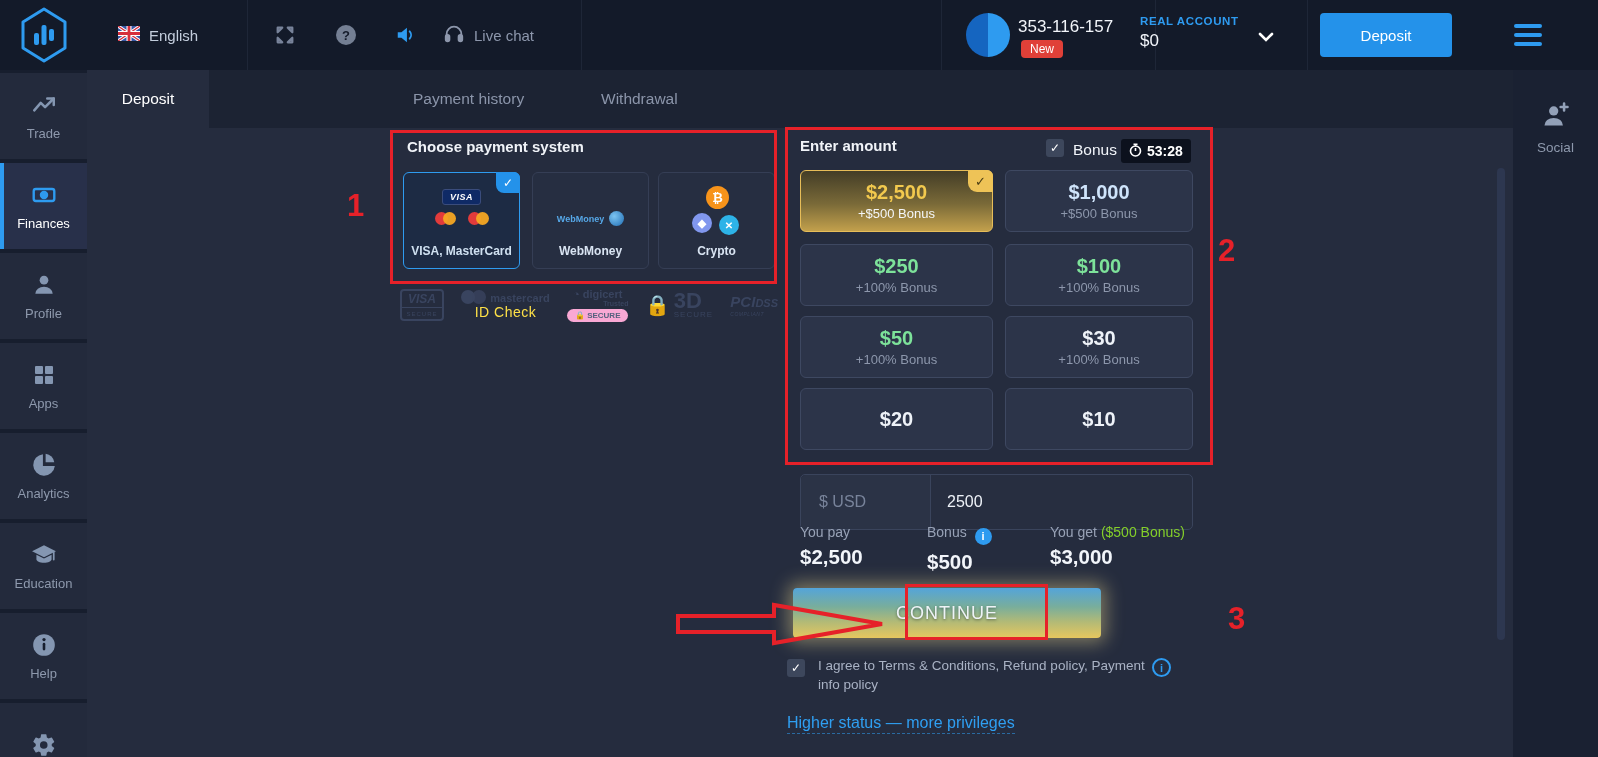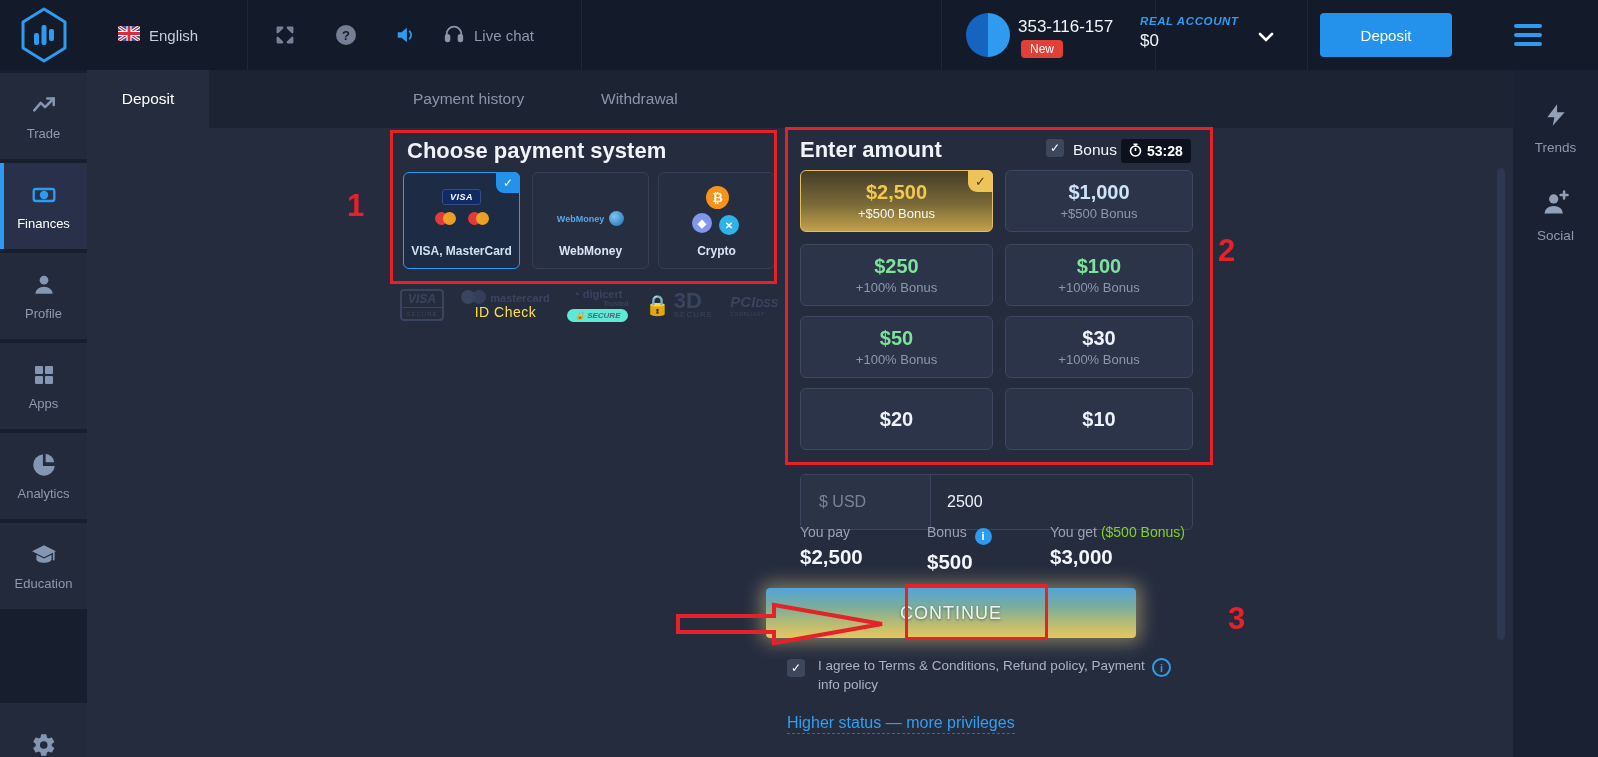--- a/index.html
+++ b/index.html
@@ -18,21 +18,21 @@
   .lang { position:absolute; left:118px; top:0; height:70px; display:flex; align-items:center; gap:9px; cursor:pointer; }
   .lang-label { font-size:15px; color:#c3cddc; }
   .tb-ic { position:absolute; top:0; height:70px; display:flex; align-items:center; color:#78839a; cursor:pointer; }
   .livechat { gap:9px; font-size:15px; color:#8d97ac; }
   .avatar { position:absolute; left:966px; top:13px; width:44px; height:44px; border-radius:50%;
     background:linear-gradient(90deg,#1565c0 50%, #2e9bf0 50%); }
   .acct-num { position:absolute; left:1018px; top:17px; font-size:17px; color:#f2f5fa; }
   .badge-new { position:absolute; left:1021px; top:40px; background:#e04038; color:#fff;
     font-size:12px; padding:2px 9px; border-radius:4px; }
   .real-acct { position:absolute; left:1140px; top:15px; cursor:pointer; }
-  .real-acct .t1 { color:#2e9bf0; font-size:11.5px; letter-spacing:.6px; font-weight:700;font-style:italic; }
+  .real-acct .t1 { color:#2e9bf0; font-size:11.5px; letter-spacing:.6px; font-weight:700; }
   .real-acct .t2 { color:#f2f5fa; font-size:17px; margin-top:4px; }
   .chev { position:absolute; left:1258px; top:28px; }
   .btn-deposit { position:absolute; left:1320px; top:13px; width:132px; height:44px; background:#2492ea;
     border:none; border-radius:4px; color:#fff; font-size:15px; font-family:inherit; cursor:pointer; }
   .burger { position:absolute; left:1514px; top:24px; width:28px; cursor:pointer; }
   .burger i { display:block; height:4px; background:#2e9bf0; border-radius:2px; margin-bottom:5px; }
 
   
   .sb-l { position:absolute; left:0; top:70px; width:87px; height:687px; background:#171e2e; z-index:4; }
   .sb-item { position:absolute; left:0; width:87px; height:86px; background:#232a3c;
@@ -48,21 +48,21 @@
     gap:8px; color:#8e99ad; font-size:13.5px; cursor:pointer; }
   .sbr-item .ic { color:#93a1b8; }
 
   
   .tabbar { position:absolute; left:87px; top:70px; width:1426px; height:58px; background:#1c2333; }
   .tab { position:absolute; top:0; height:58px; display:flex; align-items:center; font-size:15.5px;
     color:#8b95aa; cursor:pointer; padding:0 10px; }
   .tab.active { background:#252c3e; color:#fff; justify-content:center; padding:0; }
 
   
-  .sec-title { font-size:22px; color:#f0f3f8; font-weight:600; }
+  .sec-title { font-size:15px; color:#f0f3f8; font-weight:600; }
   .pay-card { position:absolute; top:172px; width:117px; height:97px; background:#262e41;
     border:1px solid #353e55; border-radius:6px; cursor:pointer;
     display:flex; flex-direction:column; align-items:center; justify-content:flex-end; padding-bottom:10px; }
   .pay-card.selected { border:1.5px solid #2e9bf0; background:#1d2b44; }
   .pay-label { font-size:12px; font-weight:700; color:#d9e4f2; }
   .sel-badge { position:absolute; right:-1px; top:-1px; width:24px; height:21px; background:#2492ea;
     border-radius:0 6px 0 8px; color:#fff; font-size:12px; display:flex; align-items:center; justify-content:center; }
   .visa-chip { background:#0f2a66; border:1px solid #3a4c7c; border-radius:3px; color:#fff;
     font-size:9px; font-weight:700; font-style:italic; padding:2px 7px; letter-spacing:.5px; }
   .mc-pair { display:flex; }
@@ -85,22 +85,22 @@
   .b-visa .b { font-size:6px; letter-spacing:1px; border-top:1px solid #39445f; line-height:12px; }
   .b-mc { text-align:center; }
   .b-mc .row1 { display:flex; align-items:flex-end; gap:4px; justify-content:center; }
   .b-mc .circ { width:14px; height:14px; border-radius:50%; background:#39445f; }
   .b-mc .circ + .circ { margin-left:-7px; opacity:.8; }
   .b-mc .t { font-size:11px; font-weight:700; }
   .b-mc .row2 { font-size:14px; color:#fde047; letter-spacing:.5px; }
   .b-dg { text-align:center; }
   .b-dg .row1 { font-size:11px; font-weight:700; }
   .b-dg .tr { font-size:7px; display:block; text-align:right; }
-  .b-dg .pill { margin-top:2px; background:#5eead4; border-radius:7px; color:#55617e;
-    font-size:8px; font-weight:700; font-style:italic; padding:2px 8px; }
+  .b-dg .pill { margin-top:2px; background:#f9a8d4; border-radius:7px; color:#55617e;
+    font-size:8px; font-weight:700; padding:2px 8px; }
   .b-3d { display:flex; align-items:center; gap:3px; }
   .b-3d .lock { font-size:20px; line-height:20px; }
   .b-3d .big { font-size:22px; font-weight:800; line-height:18px; }
   .b-3d .sm { font-size:8px; letter-spacing:1px; }
   .b-pci { text-align:left; font-style:italic; }
   .b-pci .a { font-size:15px; font-weight:800; }
   .b-pci .b { font-size:11px; font-weight:800; }
   .b-pci .c { font-size:5px; letter-spacing:.5px; }
 
   
@@ -124,21 +124,21 @@
   .cur-left { width:130px; border-right:1px solid #3a445c; display:flex; align-items:center;
     padding-left:18px; color:#78839a; font-size:16px; background:#2b3346; border-radius:5px 0 0 5px; cursor:pointer; }
   .cur-right { flex:1; background:transparent; border:none; outline:none; color:#eef2f8;
     font-size:16px; font-family:inherit; padding-left:16px; }
   .sum-label { font-size:14px; color:#98a2b6; }
   .sum-val { font-size:20.5px; font-weight:700; color:#f2f5fa; margin-top:5px; }
   .i-ic { display:inline-flex; width:17px; height:17px; border-radius:50%; background:#2e9bf0; color:#fff;
     font-size:11px; font-weight:700; align-items:center; justify-content:center; cursor:pointer; }
   .i-ic.outline { background:transparent; border:2px solid #2e9bf0; color:#2e9bf0; width:19px; height:19px; }
   .green { color:#84cf2a; }
-  .btn-continue { position:absolute; left:766px; top:588px; width:370px; height:50px; border:none; border-radius:4px;
+  .btn-continue { position:absolute; left:793px; top:588px; width:308px; height:50px; border:none; border-radius:4px;
     background:linear-gradient(180deg,#54a4da 0%, #79ae9b 38%, #b3ba76 68%, #e6c75e 100%);
     box-shadow:0 0 18px 5px rgba(236,216,140,.45);
     color:#eef3f7; font-size:18px; letter-spacing:1px; font-family:inherit; cursor:pointer;
     text-shadow:0 1px 3px rgba(0,0,0,.45); }
   .agree-text { position:absolute; left:818px; top:656px; width:330px; font-size:13.5px; line-height:19px; color:#a9b2c4; }
   .status-link { position:absolute; left:787px; top:714px; font-size:16px; color:#2f9ff2; cursor:pointer;
     border-bottom:1px dashed rgba(47,159,242,.55); padding-bottom:1px; }
 
   
   .red-box { position:absolute; border:3px solid #e62129; z-index:6; pointer-events:none; }
@@ -284,38 +284,41 @@
     <div class="sb-item" style="top:453px">
       <span class="ic">
         <svg width="28" height="26" viewBox="0 0 24 24" fill="currentColor">
           <path d="M12 3 1 8.5 12 14 23 8.5 z"></path>
           <path d="M5 11.8 V16 c0 1.8 3.1 3.2 7 3.2 s7 -1.4 7 -3.2 v-4.2 l-7 3.4 z"></path>
           <rect x="20.2" y="9" width="1.6" height="8" rx="0.8"></rect>
         </svg>
         </span>
       <span>Education</span>
     </div>
+    <div class="sb-item" style="top:543px">
+      <span class="ic">
+        <svg width="26" height="26" viewBox="0 0 24 24">
+          <circle cx="12" cy="12" r="10" fill="currentColor"></circle>
+          <rect x="10.8" y="10" width="2.4" height="7" rx="1.2" fill="#171e2e"></rect>
+          <circle cx="12" cy="7" r="1.5" fill="#171e2e"></circle>
+        </svg>
+        </span>
+      <span>Help</span>
+    </div>
     <div class="sb-item" style="top:633px; height:124px">
       <span class="ic" style="margin-bottom:40px">
         <svg width="26" height="26" viewBox="0 0 24 24" fill="currentColor">
           <path d="M19.14,12.94a7.07,7.07,0,0,0,.05-.94,7.07,7.07,0,0,0-.05-.94l2.11-1.65a.5.5,0,0,0,.12-.64l-2-3.46a.5.5,0,0,0-.61-.22l-2.49,1a7.3,7.3,0,0,0-1.63-.94l-.38-2.65A.5.5,0,0,0,13.77,2H9.77a.5.5,0,0,0-.49.42L8.9,5.07a7.3,7.3,0,0,0-1.63.94l-2.49-1a.5.5,0,0,0-.61.22l-2,3.46a.5.5,0,0,0,.12.64L4.4,11.06a7.07,7.07,0,0,0-.05.94,7.07,7.07,0,0,0,.05.94L2.29,14.59a.5.5,0,0,0-.12.64l2,3.46a.5.5,0,0,0,.61.22l2.49-1a7.3,7.3,0,0,0,1.63.94l.38,2.65a.5.5,0,0,0,.49.42h4a.5.5,0,0,0,.49-.42l.38-2.65a7.3,7.3,0,0,0,1.63-.94l2.49,1a.5.5,0,0,0,.61-.22l2-3.46a.5.5,0,0,0-.12-.64ZM11.77,15.5a3.5,3.5,0,1,1,3.5-3.5A3.5,3.5,0,0,1,11.77,15.5Z"></path>
         </svg>
         </span>
     </div>
   </nav>
 
   <aside class="sb-r">
     <div style="height:14px"></div>
-    <div class="sbr-item">
-      <span class="ic">
-        <svg width="26" height="28" viewBox="0 0 24 24" fill="currentColor">
-          <polygon points="13,2 4,14 10.5,14 9,22 20,9.5 13,9.5"></polygon>
-        </svg></span>
-      <span>Trends</span>
-    </div>
     <div class="sbr-item">
       <span class="ic">
         <svg width="30" height="28" viewBox="0 0 26 24" fill="currentColor">
           <circle cx="11" cy="8.5" r="4"></circle>
             <path d="M3 21 a8 6.5 0 0 1 16 0 z"></path>
           <path d="M20 2 v6 M17 5 h6" stroke="currentColor" stroke-width="2.2" stroke-linecap="round"></path>
         </svg></span>
       <span>Social</span>
     </div>
   </aside>

